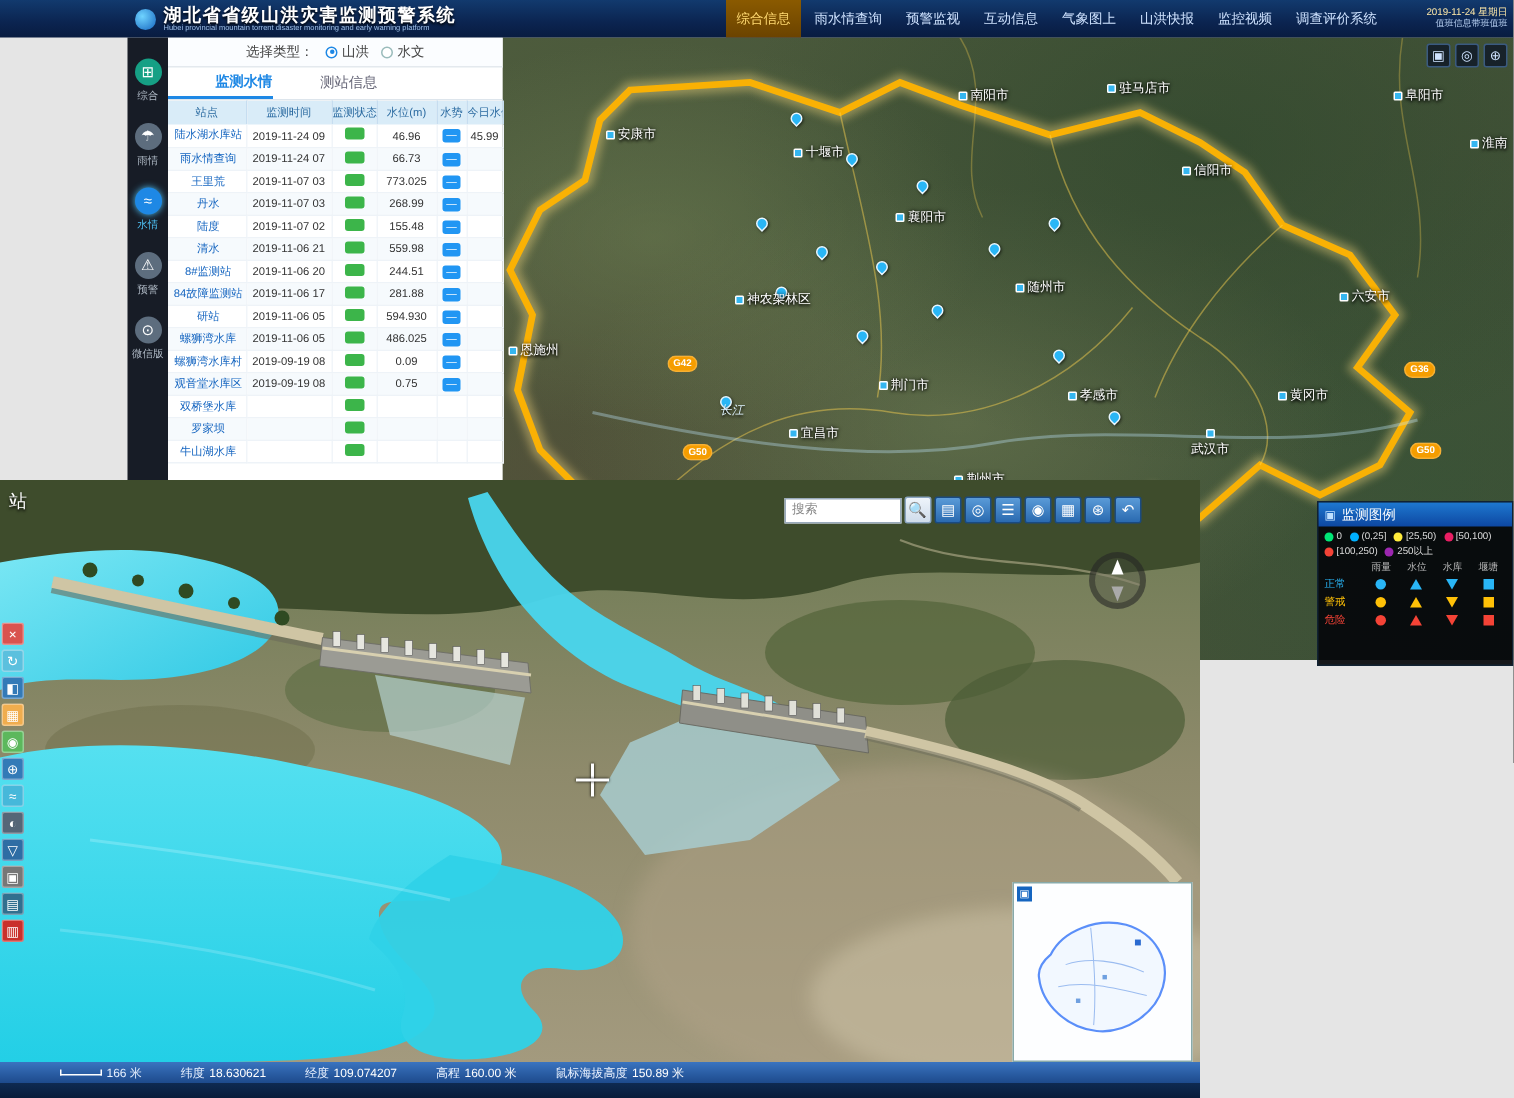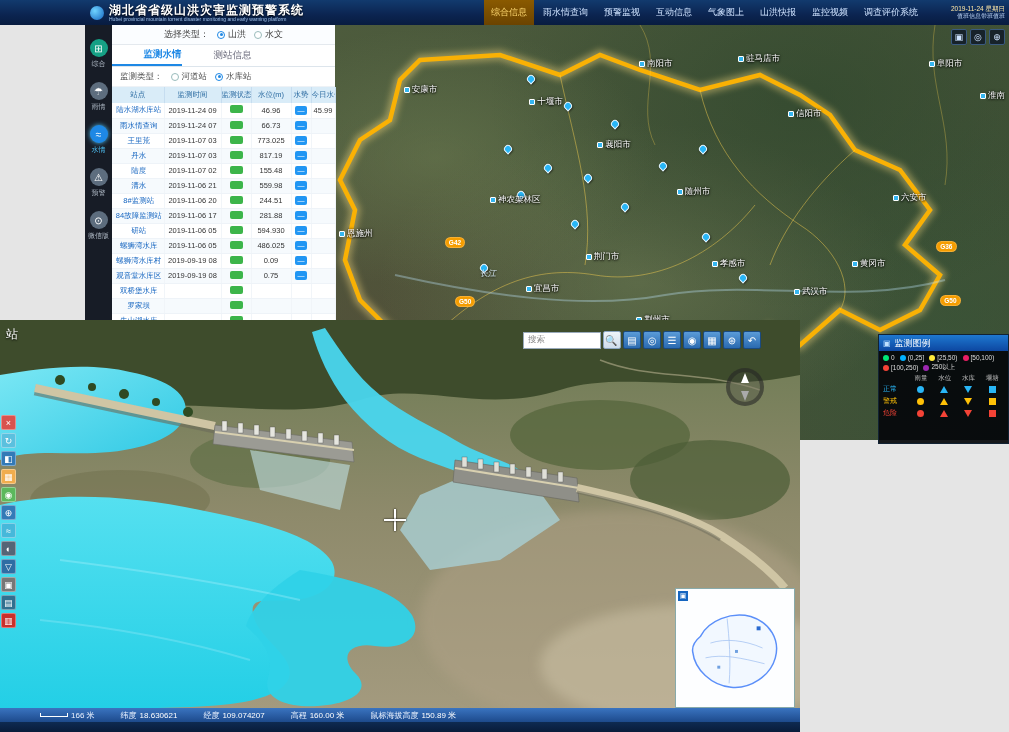--- a/index.html
+++ b/index.html
@@ -195,31 +195,20 @@
         </span>
         <span class="radio">
           <i class="rdot"></i>
           <span>水文</span>
         </span>
     </div>
     <div class="p-tabs">
       <div class="p-tab active">监测水情</div>
         <div class="p-tab">测站信息</div>
     </div>
-    <div class="p-type">
-      <span>监测类型：</span>
-      <span class="radio">
-          <i class="rdot"></i>
-          <span>河道站</span>
-        </span>
-        <span class="radio active">
-          <i class="rdot"></i>
-          <span>水库站</span>
-        </span>
-    </div>
     <table class="grid">
       <colgroup>
           <col style="width:52px">
           <col style="width:57px">
           <col style="width:30px">
           <col style="width:40px">
           <col style="width:20px">
           <col style="width:24px">
         </colgroup>
       <thead>
@@ -254,21 +243,21 @@
             <td>2019-11-07 03</td>
             <td><span class="badge-ok"></span></td>
             <td>773.025</td>
             <td><span class="trend">—</span></td>
             <td></td>
           </tr>
           <tr>
             <td class="c-name">丹水</td>
             <td>2019-11-07 03</td>
             <td><span class="badge-ok"></span></td>
-            <td>817.19</td>
+            <td>268.99</td>
             <td><span class="trend">—</span></td>
             <td></td>
           </tr>
           <tr>
             <td class="c-name">陆度</td>
             <td>2019-11-07 02</td>
             <td><span class="badge-ok"></span></td>
             <td>155.48</td>
             <td><span class="trend">—</span></td>
             <td></td>
@@ -449,21 +438,21 @@
         <span class="city-lbl">孝感市</span>
       </span>
       <span class="city" style="left: 77.3%; top: 57.1%;">
         <i class="city-marker"></i>
         <span class="city-lbl">黄冈市</span>
       </span>
       <span class="city" style="left: 28.9%; top: 63.1%;">
         <i class="city-marker"></i>
         <span class="city-lbl">宜昌市</span>
       </span>
-      <span class="city" style="left: 68.7%; top: 63.9%;">
+      <span class="city" style="left: 68.7%; top: 63.9%; flex-direction: column;">
         <i class="city-marker"></i>
         <span class="city-lbl">武汉市</span>
       </span>
       <span class="city" style="left: 45.3%; top: 70.6%;">
         <i class="city-marker"></i>
         <span class="city-lbl">荆州市</span>
       </span>
       <span class="city" style="left: 61%; top: 82.2%;">
         <i class="city-marker"></i>
         <span class="city-lbl">咸宁市</span>

